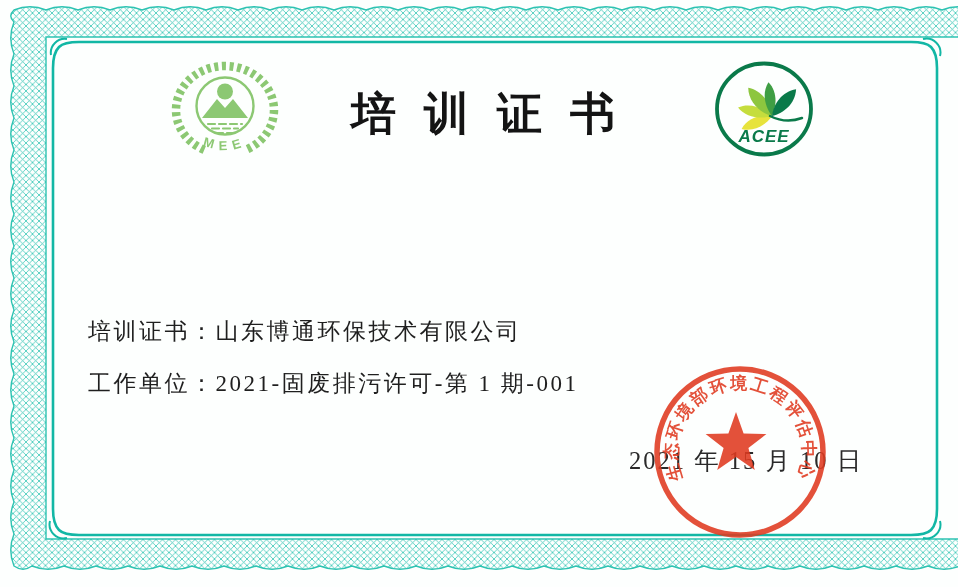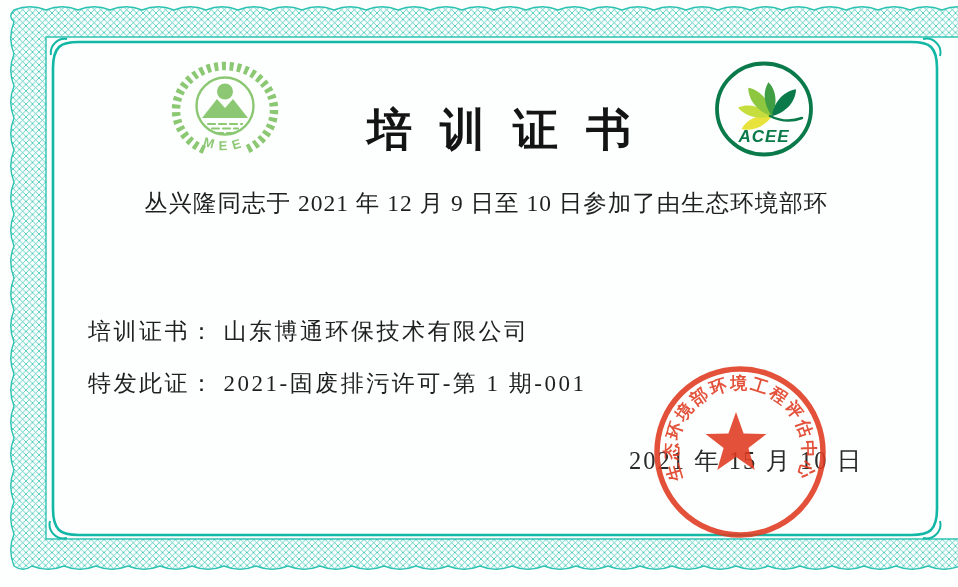--- a/index.html
+++ b/index.html
@@ -34,35 +34,35 @@
   .logo-acee{left:712px;top:58px;}
   .mee-stroke{stroke:var(--mee-green);fill:none;}
   .mee-fill{fill:var(--mee-green);}
   .mee-text{fill:var(--mee-green);font-family:"Liberation Sans","DejaVu Sans",sans-serif;
             font-weight:bold;font-size:13px;letter-spacing:6px;}
   .acee-ring{fill:none;stroke:var(--acee-green);stroke-width:3.8;}
   .acee-text{fill:var(--acee-green);font-family:"Liberation Sans","DejaVu Sans",sans-serif;
              font-style:italic;font-weight:bold;font-size:17px;letter-spacing:1px;text-anchor:middle;}
 
   .title{
-    position:absolute;left:312px;top:84px;width:370px;margin:16px;
+    position:absolute;left:312px;top:84px;width:370px;margin:0;
     text-align:center;font-size:45px;font-weight:bold;letter-spacing:28px;
     color:#141414;white-space:nowrap;
   }
   .body-text{
     position:absolute;left:74px;top:188px;width:836px;
     font-size:23.5px;line-height:31.5px;letter-spacing:1px;
   }
   .body-text .line{margin:0;white-space:nowrap;}
   .body-text .indent{text-indent:70px;}
 
   .info-line{position:absolute;left:88px;font-size:23px;letter-spacing:2.5px;white-space:nowrap;}
   .info-work{top:316px;}
   .info-certno{top:368px;}
-  .info-value{margin-left:8px;}
+  .info-value{}
 
   .issue-date{
     position:absolute;left:629px;top:444px;
     font-size:24.5px;letter-spacing:2px;color:#2a2a2a;white-space:nowrap;z-index:2;
   }
   .seal-svg{position:absolute;left:640px;top:352px;z-index:3;opacity:.88;pointer-events:none;}
   .seal-ring{fill:none;stroke:var(--seal-red);stroke-width:5.5;}
   .seal-star{fill:var(--seal-red);}
   .seal-arc-text{fill:var(--seal-red);font-size:17px;letter-spacing:2.4px;font-weight:bold;
                  font-family:"Liberation Serif","DejaVu Serif",serif;}
@@ -114,29 +114,28 @@
       <path fill="var(--leaf-yellow-green)" transform="rotate(-76)" d="M0 0 C -6 -10 -8 -25 0 -35 C 8 -25 6 -10 0 0 Z"></path>
       <path fill="var(--leaf-light-green)" transform="rotate(-40)" d="M0 0 C -7 -10 -9 -26 0 -37 C 9 -26 7 -10 0 0 Z"></path>
       <path fill="var(--leaf-mid-green)" transform="rotate(-6)" d="M0 0 C -6 -10 -8 -24 0 -34 C 8 -24 6 -10 0 0 Z"></path>
       <path fill="var(--acee-green)" transform="rotate(42)" d="M0 0 C -7 -10 -9 -25 0 -36 C 9 -25 7 -10 0 0 Z"></path>
       <path fill="none" stroke="var(--acee-green)" stroke-width="2.5" stroke-linecap="round" d="M -2 0 Q 14 8 30 2"></path>
     </g>
     <text class="acee-text" x="52" y="84">ACEE</text>
   </svg>
 
   <div class="body-text">
-    <p class="line indent">丛兴隆同志于 2021 年 12 月 9 日至 10 日参加了由生态环境部环</p>
   </div>
 
   <div class="info-line info-work">
     <span>培训证书：</span><span class="info-value">山东博通环保技术有限公司</span>
   </div>
 
   <div class="info-line info-certno">
-    <span>特发此证：</span><span class="info-value">2021-固废排污许可-第 1 期-001</span>
+    <span>工作单位：</span><span class="info-value">2021-固废排污许可-第 1 期-001</span>
   </div>
 
   <div class="issue-date">2021 年 15 月 10 日</div>
 
   <svg class="seal-svg" width="200" height="200" viewBox="0 0 200 200">
     <circle class="seal-ring" cx="100" cy="100" r="83"></circle>
     <path class="seal-star" transform="translate(96,92)" d="M0,-32 L7.6,-10.5 L30.4,-9.9 L12.4,4 L18.8,25.9 L0,13
              L-18.8,25.9 L-12.4,4 L-30.4,-9.9 L-7.6,-10.5 Z"></path>
     <path id="sealArc" fill="none" d="M 42.9 126.6 A 63 63 0 1 1 157.1 126.6"></path>
     <text class="seal-arc-text">

